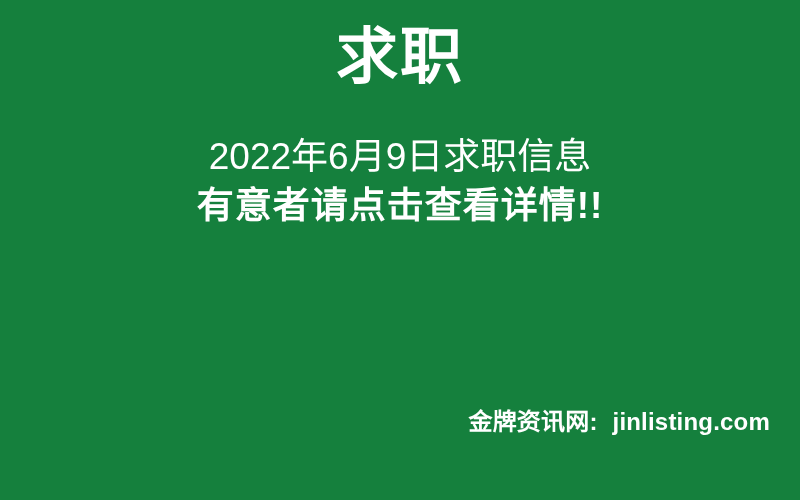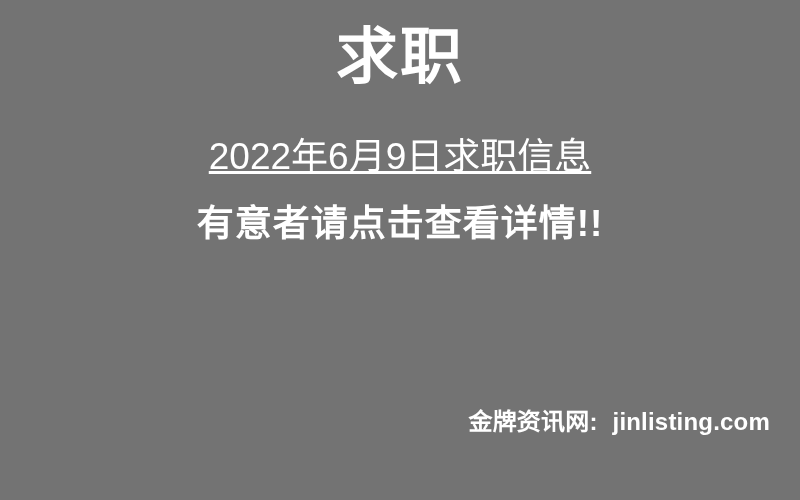--- a/index.html
+++ b/index.html
@@ -7,21 +7,21 @@
     margin: 0;
     padding: 0;
     background: #000000;
   }
 
   .poster {
     position: relative;
     width: 800px;
     height: 500px;
     overflow: hidden;
-    background: #737373;
+    background: #15803d;
     font-family: "Liberation Sans", "DejaVu Sans", sans-serif;
     -webkit-font-smoothing: antialiased;
   }
 
   
   .headline {
     position: absolute;
     top: 24px;
     left: 0;
     width: 800px;
@@ -47,22 +47,21 @@
   .subtitle-line {
     display: block;
     white-space: nowrap;
     font-size: 37px;
     line-height: 1.0;
   }
 
   .subtitle-line.line-1 {
     font-weight: 400;
     letter-spacing: 0px;
-    margin-bottom: 30px;
-    text-decoration: underline;
+    margin-bottom: 12px;
   }
 
   .subtitle-line.line-2 {
     font-weight: 700;
     letter-spacing: 1px;
   }
 
   
   .footer {
     position: absolute;

